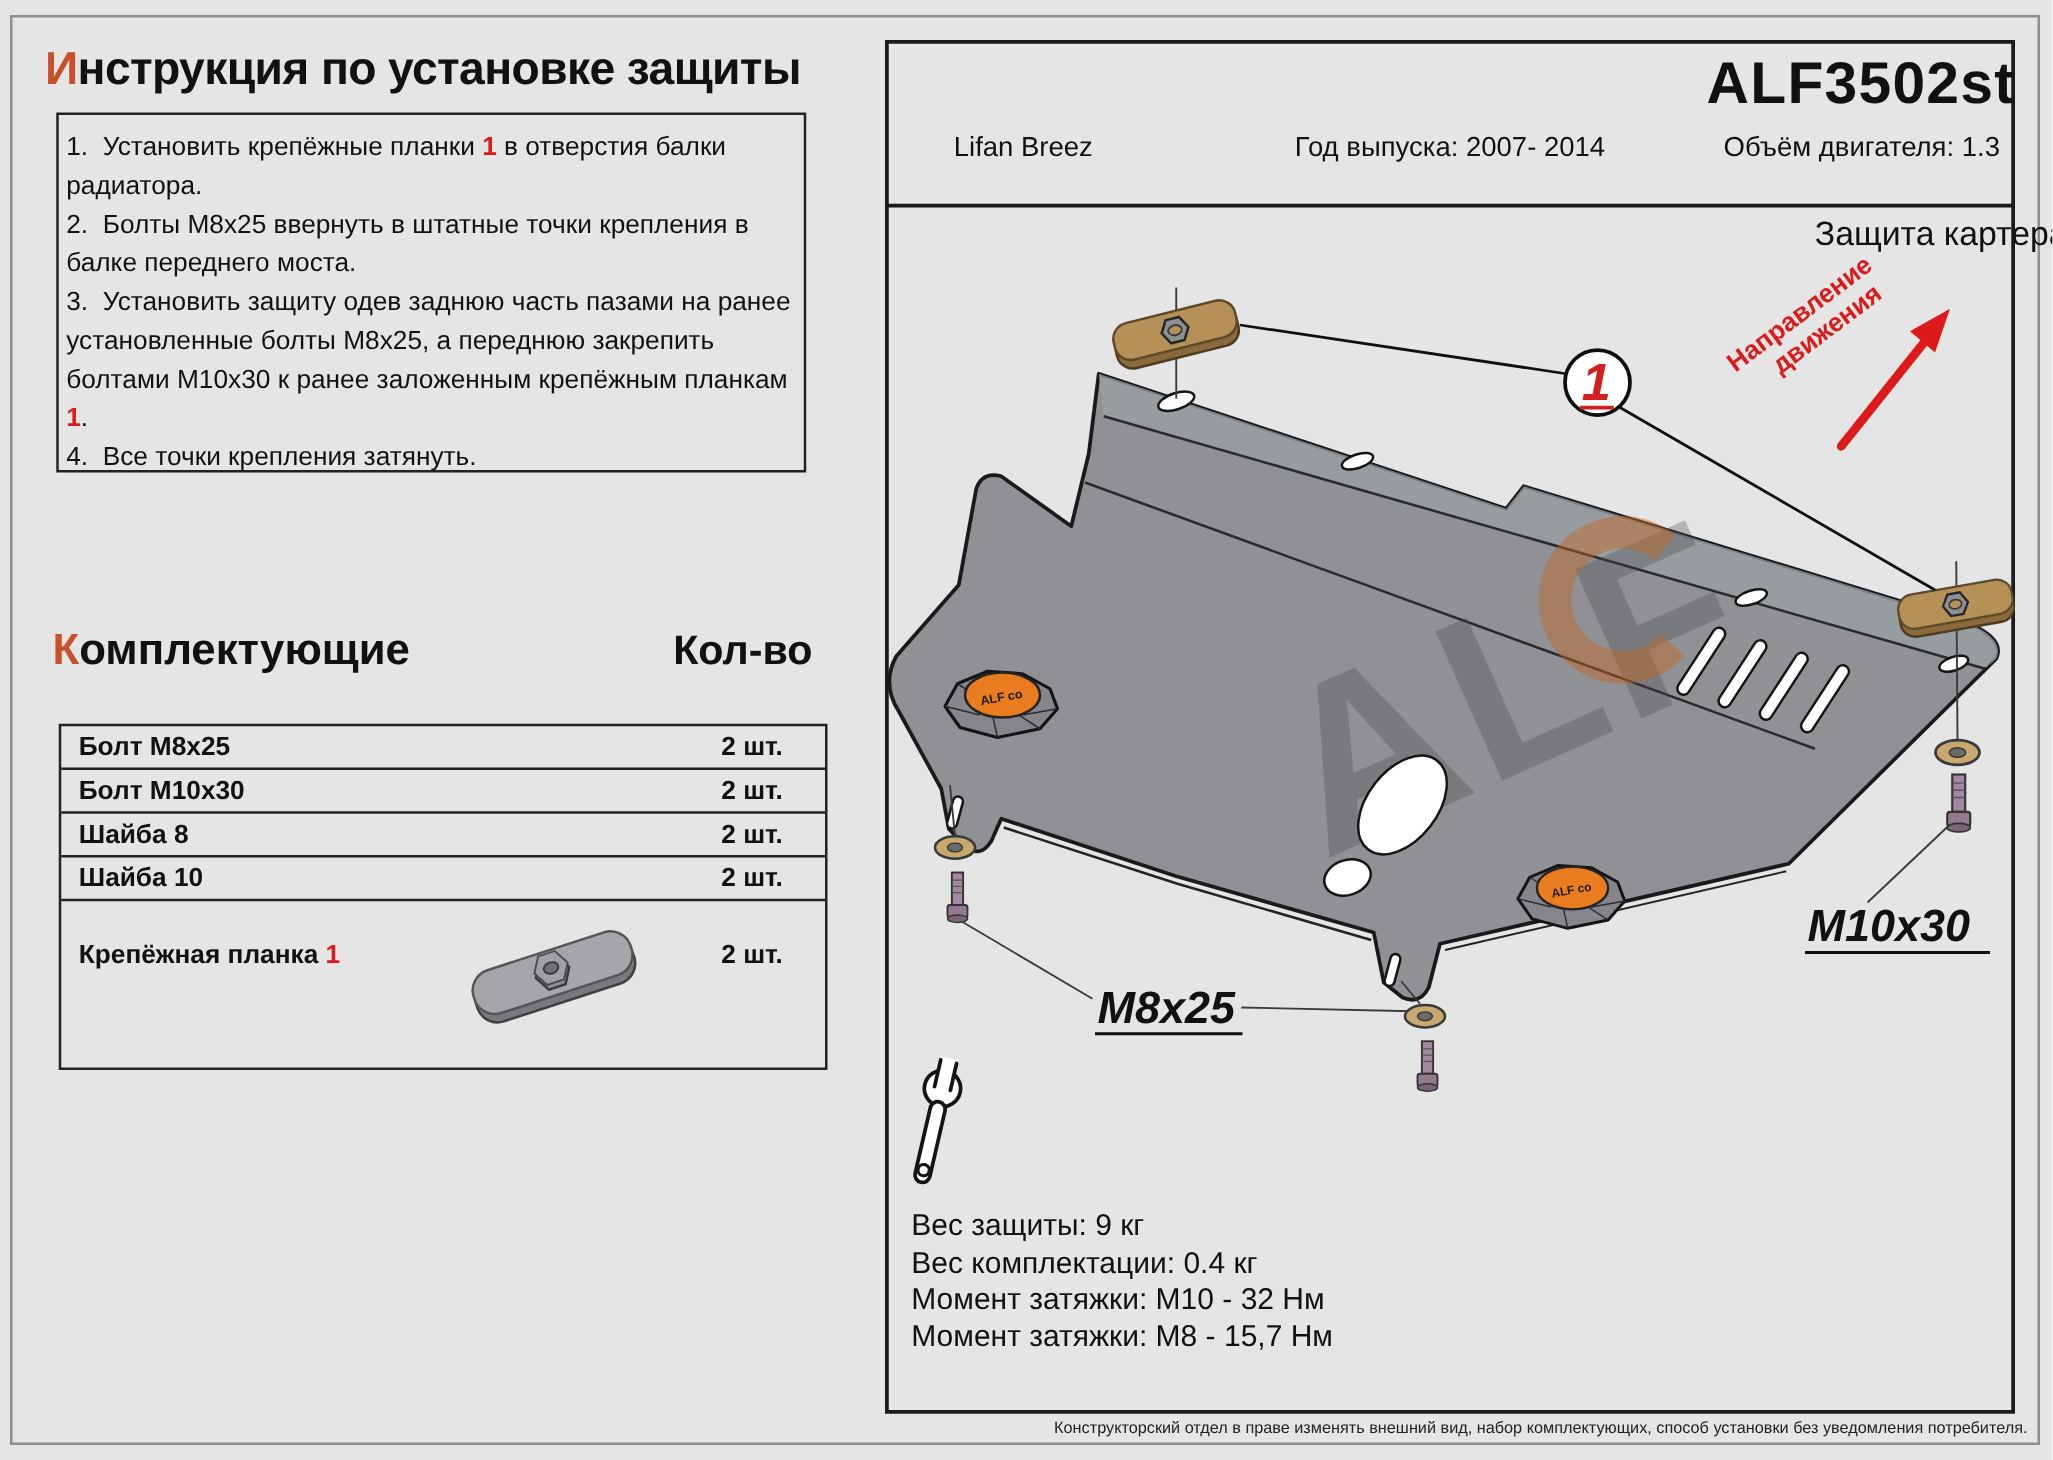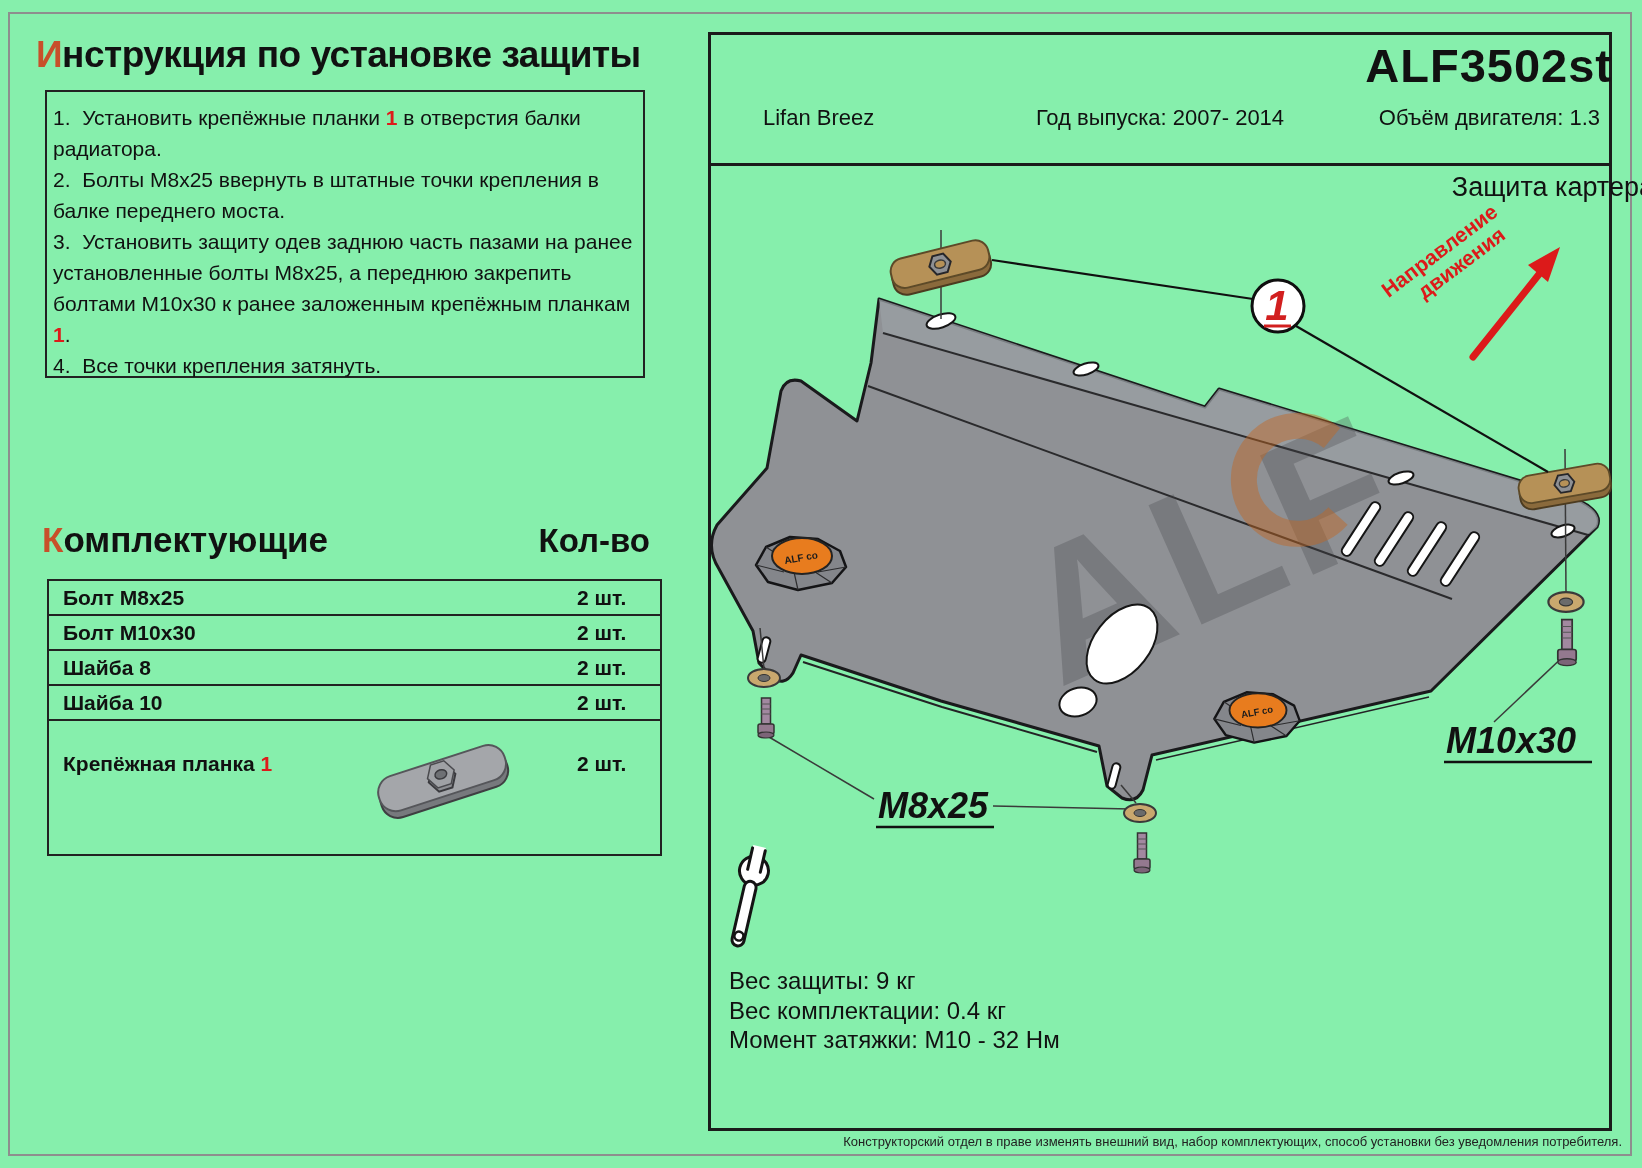--- a/index.html
+++ b/index.html
@@ -1,30 +1,30 @@
 <!DOCTYPE html>
 <html><head>
 <meta charset="utf-8">
 <style>
   html,body{margin:0;padding:0;background:#ffffff;}
-  .page{position:relative;width:1642px;height:1168px;background:#86efac;overflow:hidden;
+  .page{position:relative;width:1642px;height:1168px;background:#e5e5e5;overflow:hidden;
         font-family:"Liberation Sans", sans-serif;color:#111;}
   .page-border{position:absolute;left:8px;top:12px;width:1620px;height:1140px;
         border:2px solid #8e8e8e;}
   
   .main-title{position:absolute;left:36px;top:34px;width:624px;font-size:37px;font-weight:bold;
         letter-spacing:-0.5px;white-space:nowrap;}
   .lead-letter{color:#c8502a;}
   .instr-box{position:absolute;left:45px;top:90px;width:584px;height:264px;border:2px solid #222;
         padding:10px 6px;font-size:21px;line-height:31px;}
   .instr-box p{margin:0;white-space:pre-wrap;}
   .red-num{color:#dd1b1b;font-weight:bold;}
   .comp-head{position:absolute;left:42px;top:500px;width:608px;display:flex;
         justify-content:space-between;align-items:baseline;}
-  .comp-title{font-size:35px;font-weight:bold;margin-top:20px;}
+  .comp-title{font-size:35px;font-weight:bold;}
   .comp-qty-head{font-size:33px;font-weight:bold;}
   .comp-table{position:absolute;left:47px;top:579px;width:615px;border:2.5px solid #222;
         box-sizing:border-box;}
   .comp-row{position:relative;height:33px;line-height:33px;border-bottom:2px solid #222;
         font-size:21px;font-weight:bold;}
   .comp-row:last-child{border-bottom:none;}
   .comp-label{position:absolute;left:14px;}
   .comp-qty{position:absolute;left:528px;}
   .comp-row-big{height:133px;}
   .comp-row-big .comp-label,.comp-row-big .comp-qty{top:26px;}
@@ -239,16 +239,17 @@
     <text x="878" y="818" font-size="36" font-weight="bold" font-style="italic" fill="#111">M8x25</text>
     <path d="M 876 827 L 994 827" stroke="#111" stroke-width="2.5"></path>
     <text x="1446" y="753" font-size="36" font-weight="bold" font-style="italic" fill="#111">M10x30</text>
     <path d="M 1444 762 L 1592 762" stroke="#111" stroke-width="2.5"></path>
   </svg>
 
   <div class="specs">
     <div><span>Вес защиты: </span><span class="val-bold">9 кг</span></div>
     <div><span>Вес комплектации: </span><span class="val-bold">0.4 кг</span></div>
     <div><span>Момент затяжки:  </span><span>М10 - 32 Нм</span></div>
+    <div><span>Момент затяжки:  </span><span>М8 - 15,7 Нм</span></div>
   </div>
 
   <div class="disclaimer">Конструкторский отдел в праве изменять внешний вид, набор комплектующих, способ установки без уведомления потребителя.</div>
 </div>
 
 </body></html>

